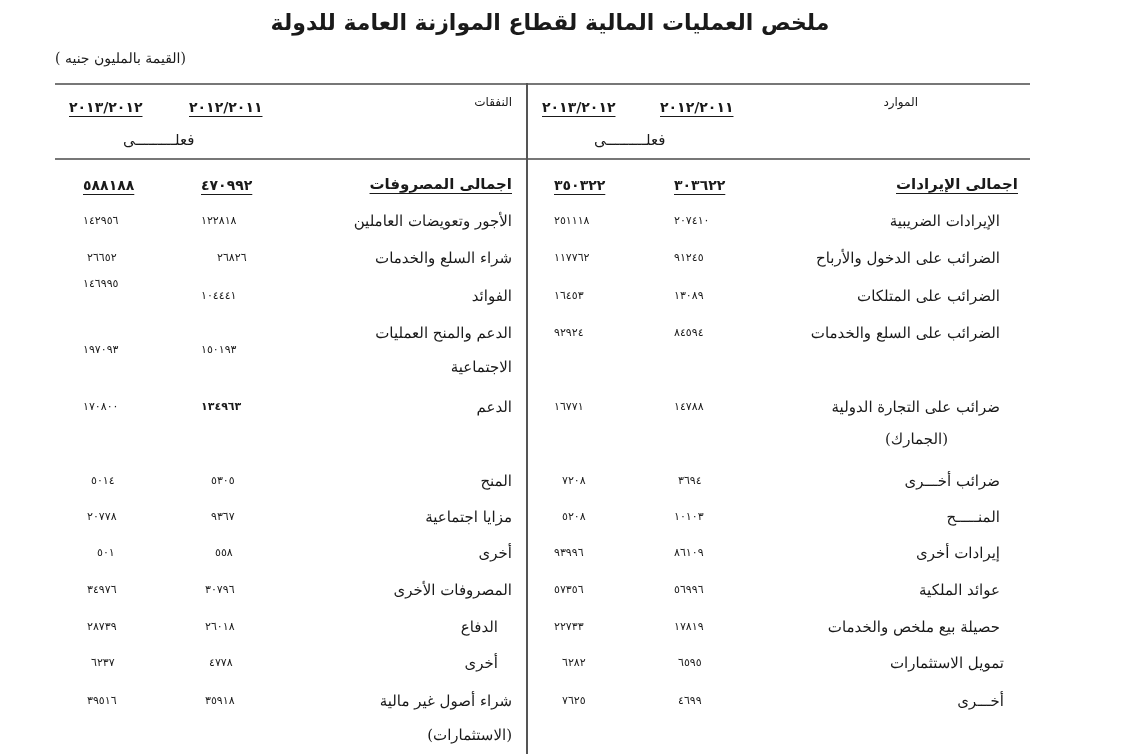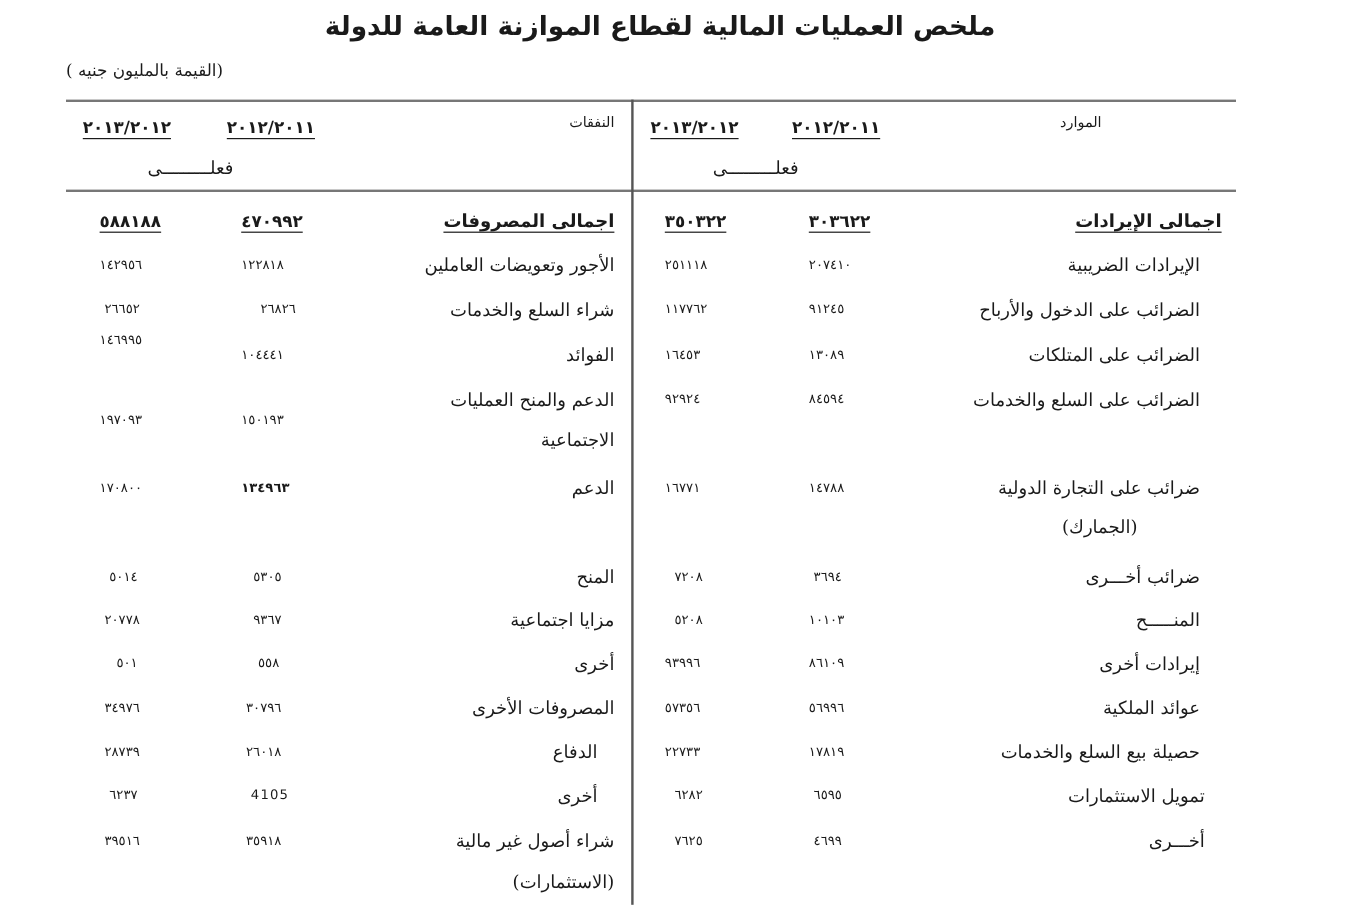--- a/index.html
+++ b/index.html
@@ -157,21 +157,21 @@
   <div class="cell num" style="top:427px; left:34px;">٥٢٠٨</div>
 
   <div class="cell row-label" style="top:454px; right:28px;">إيرادات أخرى</div>
   <div class="cell num" style="top:463px; left:146px;">٨٦١٠٩</div>
   <div class="cell num" style="top:463px; left:26px;">٩٣٩٩٦</div>
 
   <div class="cell row-label" style="top:491px; right:28px;">عوائد الملكية</div>
   <div class="cell num" style="top:500px; left:146px;">٥٦٩٩٦</div>
   <div class="cell num" style="top:500px; left:26px;">٥٧٣٥٦</div>
 
-  <div class="cell row-label" style="top:528px; right:28px;">حصيلة بيع السلع والخدمات</div>
+  <div class="cell row-label" style="top:528px; right:28px;">حصيلة بيع ملخص والخدمات</div>
   <div class="cell num" style="top:537px; left:146px;">١٧٨١٩</div>
   <div class="cell num" style="top:537px; left:26px;">٢٢٧٣٣</div>
 
   <div class="cell row-label" style="top:564px; right:24px;">تمويل الاستثمارات</div>
   <div class="cell num" style="top:573px; left:150px;">٦٥٩٥</div>
   <div class="cell num" style="top:573px; left:34px;">٦٢٨٢</div>
 
   <div class="cell row-label" style="top:602px; right:24px;">أخـــرى</div>
   <div class="cell num" style="top:611px; left:150px;">٤٦٩٩</div>
   <div class="cell num" style="top:611px; left:34px;">٧٦٢٥</div>
@@ -223,20 +223,20 @@
 
   <div class="cell row-label" style="top:491px; right:14px;">المصروفات الأخرى</div>
   <div class="cell num" style="top:500px; left:150px;">٣٠٧٩٦</div>
   <div class="cell num" style="top:500px; left:32px;">٣٤٩٧٦</div>
 
   <div class="cell row-label" style="top:528px; right:28px;">الدفاع</div>
   <div class="cell num" style="top:537px; left:150px;">٢٦٠١٨</div>
   <div class="cell num" style="top:537px; left:32px;">٢٨٧٣٩</div>
 
   <div class="cell row-label" style="top:564px; right:28px;">أخرى</div>
-  <div class="cell num" style="top:573px; left:154px;">4105</div>
+  <div class="cell num" style="top:573px; left:154px;">٤٧٧٨</div>
   <div class="cell num" style="top:573px; left:36px;">٦٢٣٧</div>
 
   <div class="cell row-label" style="top:602px; right:14px;">شراء أصول غير مالية</div>
   <div class="cell row-label" style="top:636px; right:14px;">(الاستثمارات)</div>
   <div class="cell num" style="top:611px; left:150px;">٣٥٩١٨</div>
   <div class="cell num" style="top:611px; left:32px;">٣٩٥١٦</div>
 </div>
 
 </body></html>

